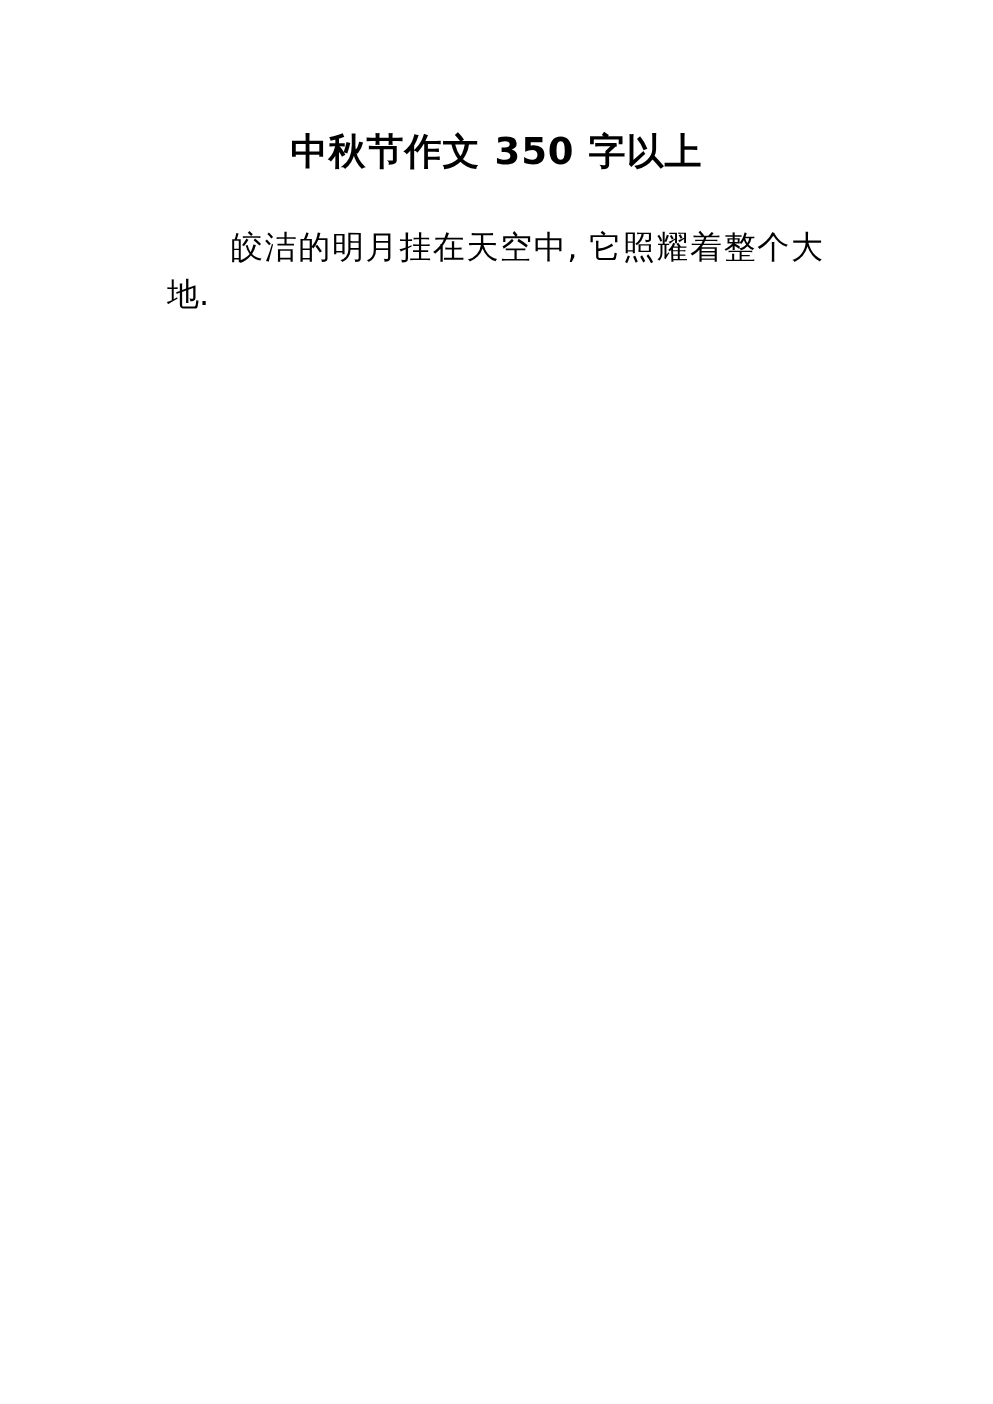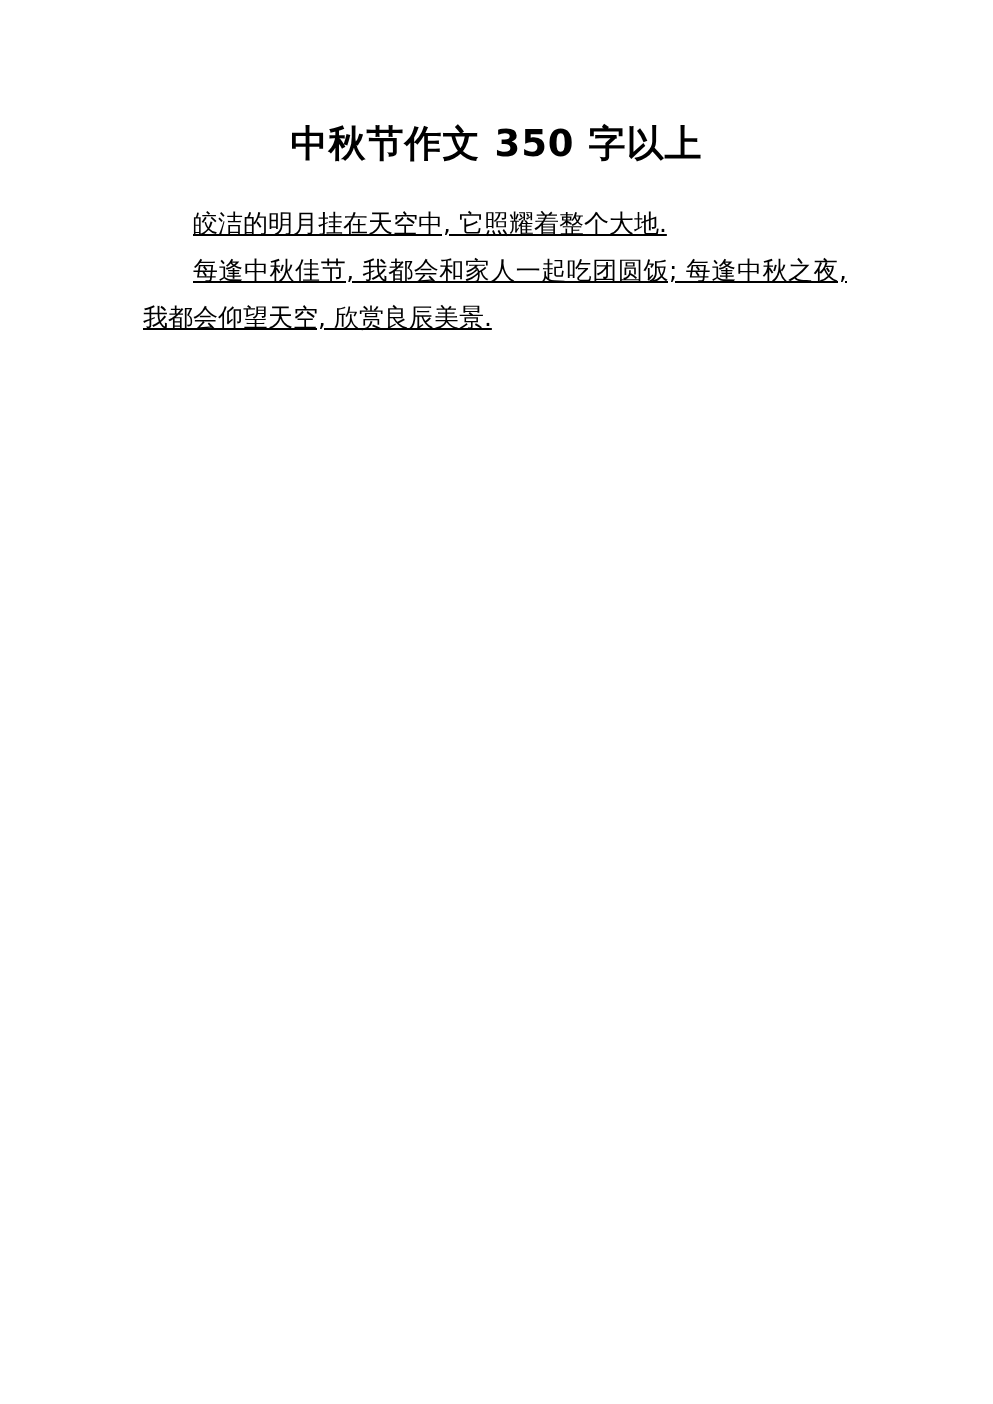--- a/index.html
+++ b/index.html
@@ -12,58 +12,56 @@
     height: 1404px;
     font-family: "DejaVu Sans", "Liberation Sans", sans-serif;
     color: #000000;
     overflow: hidden;
   }
   .page {
     position: relative;
     width: 993px;
     height: 1404px;
     box-sizing: border-box;
-    padding: 0;
+    padding: 8px;
   }
   .doc-title {
     text-align: center;
     font-size: 37px;
     font-weight: bold;
     letter-spacing: 1px;
     margin: 0;
     padding-top: 122px;
     line-height: 1.2;
     font-family: "DejaVu Sans", "Liberation Sans", sans-serif;
   }
   .body-block {
     margin: 0;
     padding: 34px 146px 0 143px;
   }
   .para {
-    font-size: 25px;
+    font-size: 32px;
     line-height: 47px;
     text-align: justify;
     text-justify: inter-ideograph;
-    margin: 0;
+    margin: 16px;
     text-indent: 2em;
     font-family: "DejaVu Sans", "Liberation Sans", sans-serif;
-    text-decoration: underline;
   }
   .para + .para {
     margin-top: 0px;
   }
   .spacer-para {
     margin-top: 8px;
   }
 </style>
 </head>
 <body>
 
 <div class="page">
 
   <h1 class="doc-title">中秋节作文 350 字以上</h1>
 
   <div class="body-block">
     <p class="para">皎洁的明月挂在天空中, 它照耀着整个大地.</p>
-    <p class="para">每逢中秋佳节, 我都会和家人一起吃团圆饭; 每逢中秋之夜, 我都会仰望天空, 欣赏良辰美景.</p>
   </div>
 
 </div>
 
 </body></html>

